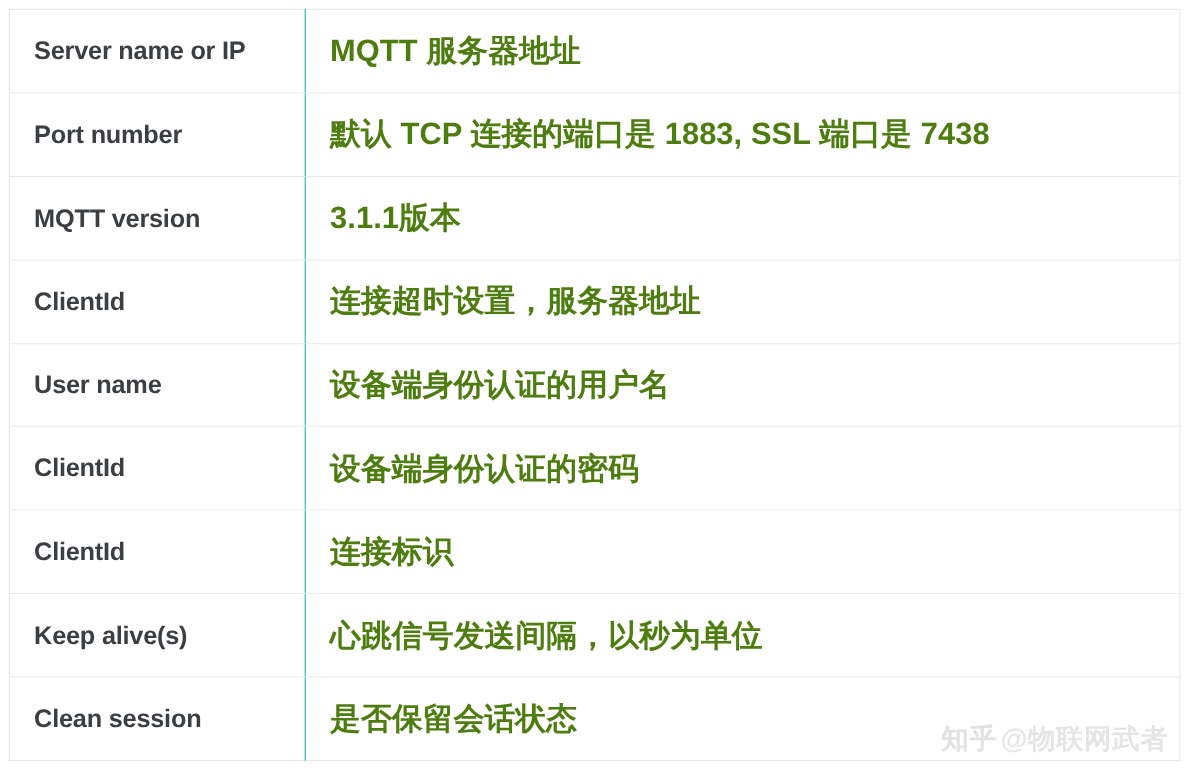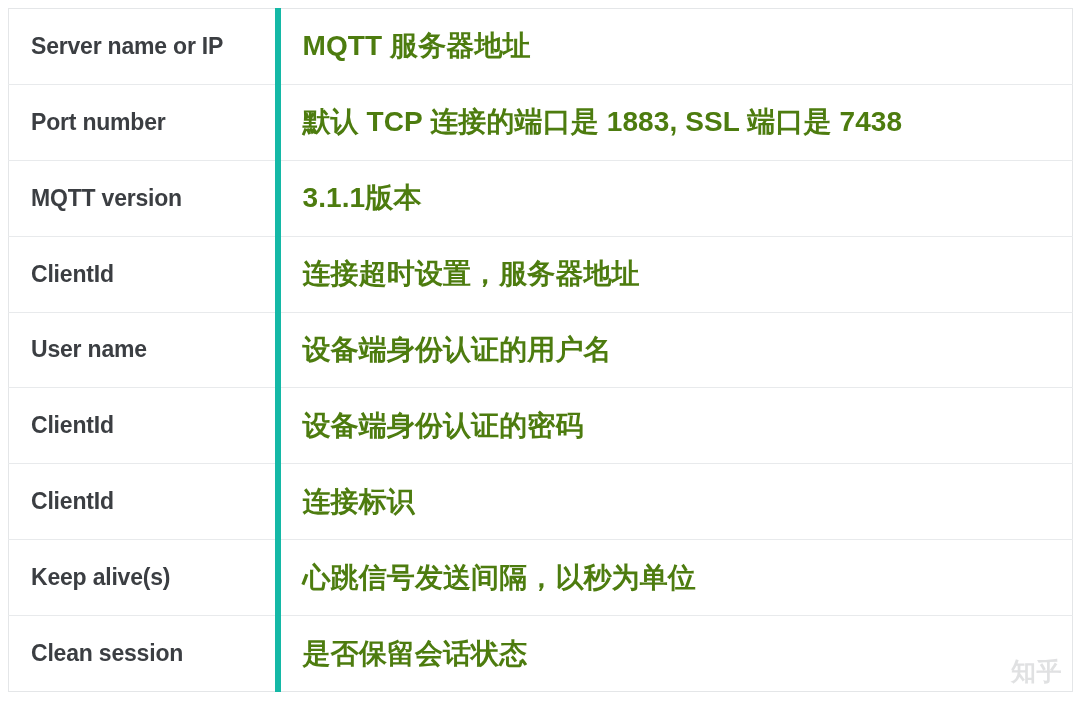--- a/index.html
+++ b/index.html
@@ -54,21 +54,21 @@
   }
 
   .param-table tr:first-child td {
     border-top: none;
   }
   .param-table tr:last-child td {
     border-bottom: none;
   }
 
   .cell-key {
-    border-right: 6px solid #14b8a6;
+    border-right: 1px solid #14b8a6;
     color: #3b3e42;
     font-size: 23px;
     font-weight: bold;
     letter-spacing: -0.2px;
     white-space: nowrap;
   }
 
   .cell-val {
     color: #4d7c0f;
     font-size: 28px;
@@ -148,15 +148,16 @@
       </tr>
       <tr>
         <td class="cell-key">Clean session</td>
         <td class="cell-val">是否保留会话状态</td>
       </tr>
     </tbody>
   </table>
 
   <div class="watermark">
     <span class="wm-brand">知乎</span>
+    <span class="wm-handle">@物联网武者</span>
   </div>
 
 </div>
 
 </body></html>

